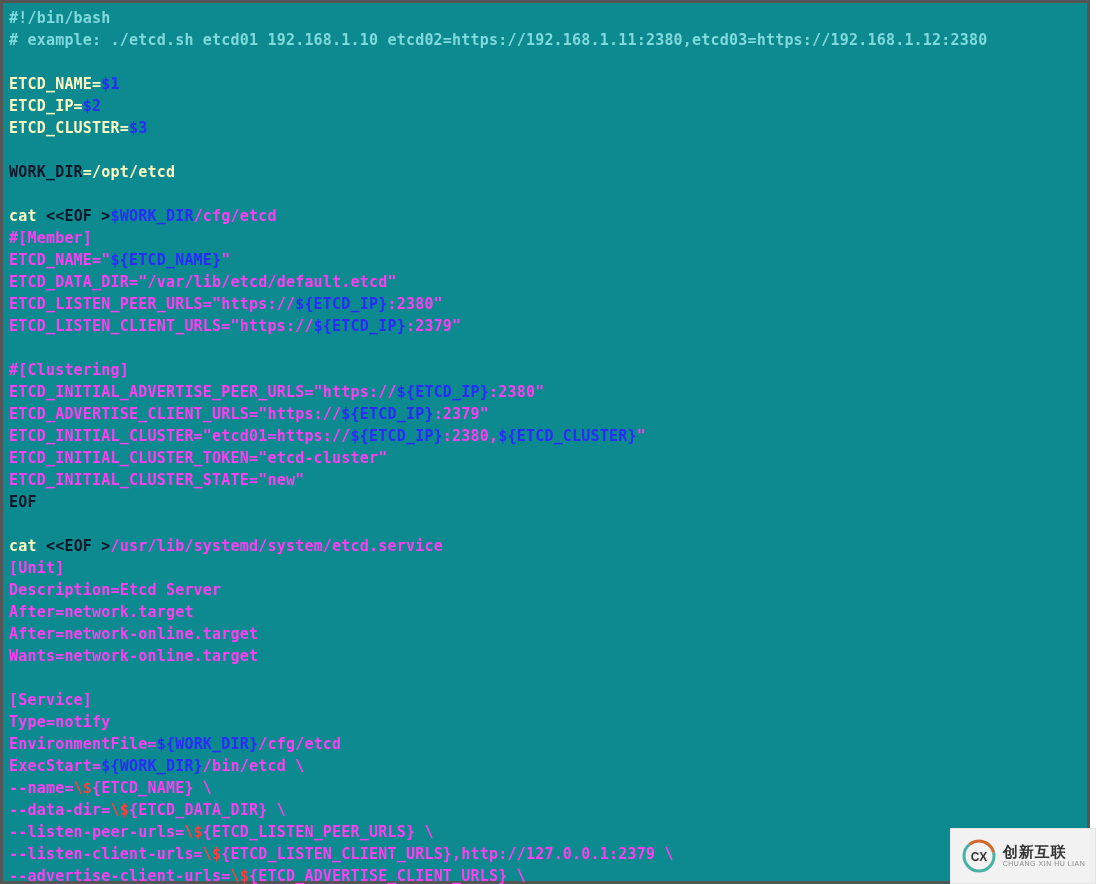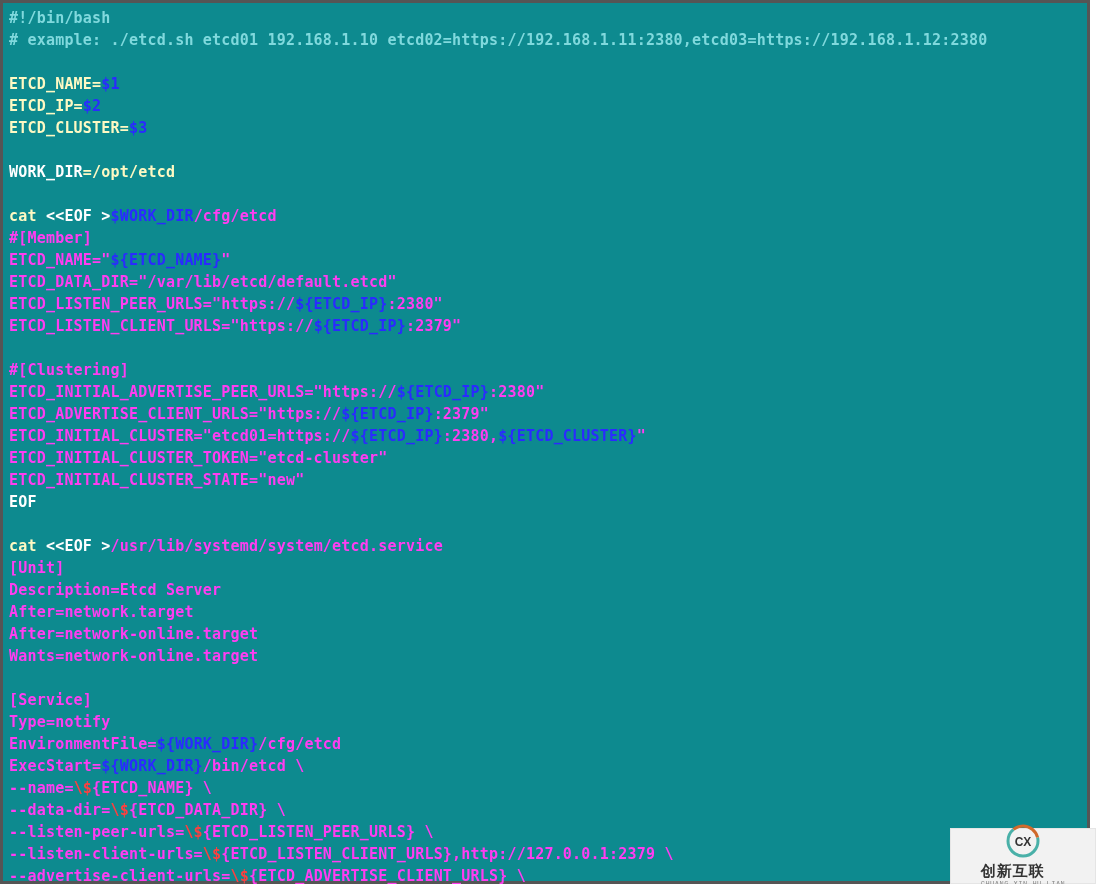--- a/index.html
+++ b/index.html
@@ -27,51 +27,50 @@
     font-size: 15px;
     line-height: 22px;
     font-weight: bold;
     letter-spacing: 0.2px;
     white-space: pre;
     color: #ffffff;
   }
   .line { display: block; height: 22px; }
   .c-white   { color: #fef9c3; }
   .c-comment { color: #80d9dd; }
-  .c-yellow  { color: #ffffff; }
+  .c-yellow  { color: #0f172a; }
   .c-magenta { color: #ff3df1; margin-top: 18px; }
   .c-blue    { color: #2a2aff; }
   .c-red     { color: #ff3f3f; }
 
   .watermark {
     position: absolute;
     right: 0;
     bottom: 0;
     width: 146px;
     height: 56px;
     background: #f2f2f2;
     display: flex;
     align-items: center;
     justify-content: center;
     gap: 6px;
     z-index: 10;
     box-shadow: 0 0 0 1px rgba(0,0,0,0.05) inset;
-    flex-direction: column;
   }
   .wm-logo {
     width: 36px;
     height: 36px;
     position: relative;
   }
   .wm-logo svg { width: 36px; height: 36px; }
   .wm-text {
     display: flex;
     flex-direction: column;
     line-height: 1.1;
-    font-family: Liberation Mono, monospace;
+    font-family: Liberation Sans, sans-serif;
   }
   .wm-cn { font-size: 15px; color: #333; font-weight: 700; letter-spacing: 1px; }
   .wm-en { font-size: 7px; color: #888; letter-spacing: 0.5px; }
 </style>
 </head>
 <body>
 
 <div class="terminal" id="terminal"><span class="line"><span class="c-comment">#!/bin/bash</span></span><span class="line"><span class="c-comment"># example: ./etcd.sh etcd01 192.168.1.10 etcd02=https://192.168.1.11:2380,etcd03=https://192.168.1.12:2380</span></span><span class="line"><span class="c-white"></span></span><span class="line"><span class="c-white">ETCD_NAME=</span><span class="c-blue">$1</span></span><span class="line"><span class="c-white">ETCD_IP=</span><span class="c-blue">$2</span></span><span class="line"><span class="c-white">ETCD_CLUSTER=</span><span class="c-blue">$3</span></span><span class="line"><span class="c-white"></span></span><span class="line"><span class="c-yellow">WORK_DIR</span><span class="c-white">=/opt/etcd</span></span><span class="line"><span class="c-white"></span></span><span class="line"><span class="c-white">cat </span><span class="c-yellow">&lt;&lt;EOF &gt;</span><span class="c-blue">$WORK_DIR</span><span class="c-magenta">/cfg/etcd</span></span><span class="line"><span class="c-magenta">#[Member]</span></span><span class="line"><span class="c-magenta">ETCD_NAME="</span><span class="c-blue">${ETCD_NAME}</span><span class="c-magenta">"</span></span><span class="line"><span class="c-magenta">ETCD_DATA_DIR="/var/lib/etcd/default.etcd"</span></span><span class="line"><span class="c-magenta">ETCD_LISTEN_PEER_URLS="https://</span><span class="c-blue">${ETCD_IP}</span><span class="c-magenta">:2380"</span></span><span class="line"><span class="c-magenta">ETCD_LISTEN_CLIENT_URLS="https://</span><span class="c-blue">${ETCD_IP}</span><span class="c-magenta">:2379"</span></span><span class="line"><span class="c-white"></span></span><span class="line"><span class="c-magenta">#[Clustering]</span></span><span class="line"><span class="c-magenta">ETCD_INITIAL_ADVERTISE_PEER_URLS="https://</span><span class="c-blue">${ETCD_IP}</span><span class="c-magenta">:2380"</span></span><span class="line"><span class="c-magenta">ETCD_ADVERTISE_CLIENT_URLS="https://</span><span class="c-blue">${ETCD_IP}</span><span class="c-magenta">:2379"</span></span><span class="line"><span class="c-magenta">ETCD_INITIAL_CLUSTER="etcd01=https://</span><span class="c-blue">${ETCD_IP}</span><span class="c-magenta">:2380,</span><span class="c-blue">${ETCD_CLUSTER}</span><span class="c-magenta">"</span></span><span class="line"><span class="c-magenta">ETCD_INITIAL_CLUSTER_TOKEN="etcd-cluster"</span></span><span class="line"><span class="c-magenta">ETCD_INITIAL_CLUSTER_STATE="new"</span></span><span class="line"><span class="c-yellow">EOF</span></span><span class="line"><span class="c-white"></span></span><span class="line"><span class="c-white">cat </span><span class="c-yellow">&lt;&lt;EOF &gt;</span><span class="c-magenta">/usr/lib/systemd/system/etcd.service</span></span><span class="line"><span class="c-magenta">[Unit]</span></span><span class="line"><span class="c-magenta">Description=Etcd Server</span></span><span class="line"><span class="c-magenta">After=network.target</span></span><span class="line"><span class="c-magenta">After=network-online.target</span></span><span class="line"><span class="c-magenta">Wants=network-online.target</span></span><span class="line"><span class="c-white"></span></span><span class="line"><span class="c-magenta">[Service]</span></span><span class="line"><span class="c-magenta">Type=notify</span></span><span class="line"><span class="c-magenta">EnvironmentFile=</span><span class="c-blue">${WORK_DIR}</span><span class="c-magenta">/cfg/etcd</span></span><span class="line"><span class="c-magenta">ExecStart=</span><span class="c-blue">${WORK_DIR}</span><span class="c-magenta">/bin/etcd \</span></span><span class="line"><span class="c-magenta">--name=</span><span class="c-red">\$</span><span class="c-magenta">{ETCD_NAME} \</span></span><span class="line"><span class="c-magenta">--data-dir=</span><span class="c-red">\$</span><span class="c-magenta">{ETCD_DATA_DIR} \</span></span><span class="line"><span class="c-magenta">--listen-peer-urls=</span><span class="c-red">\$</span><span class="c-magenta">{ETCD_LISTEN_PEER_URLS} \</span></span><span class="line"><span class="c-magenta">--listen-client-urls=</span><span class="c-red">\$</span><span class="c-magenta">{ETCD_LISTEN_CLIENT_URLS},http://127.0.0.1:2379 \</span></span><span class="line"><span class="c-magenta">--advertise-client-urls=</span><span class="c-red">\$</span><span class="c-magenta">{ETCD_ADVERTISE_CLIENT_URLS} \</span></span></div>
 
 <div class="watermark">

